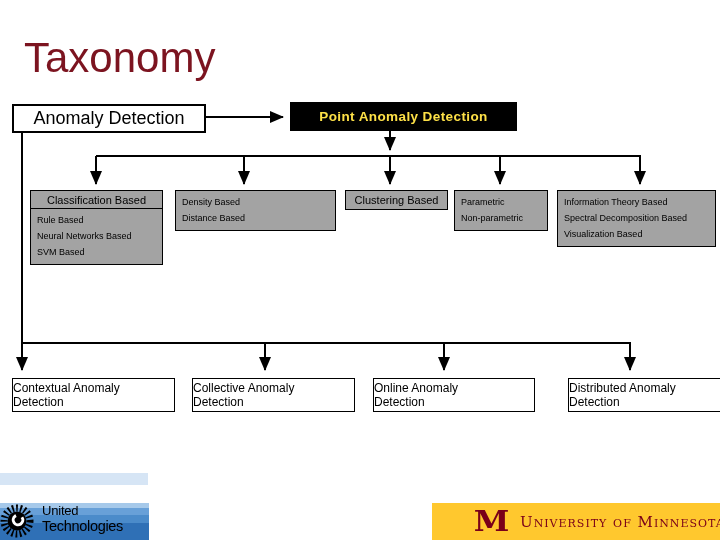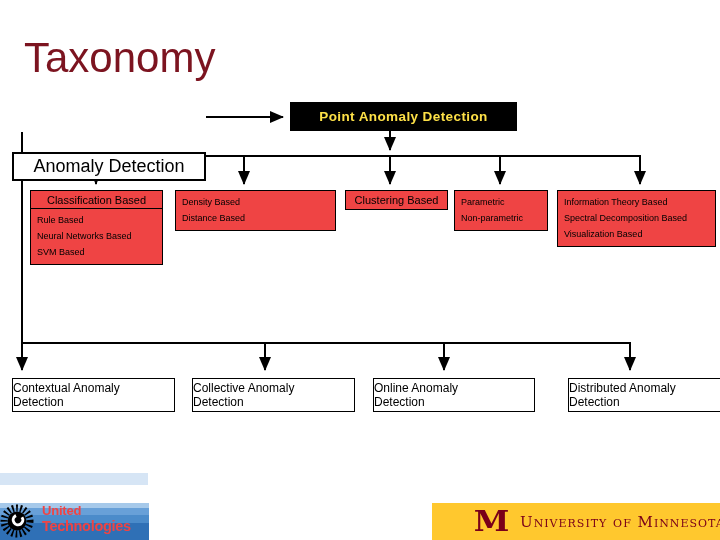--- a/index.html
+++ b/index.html
@@ -8,26 +8,26 @@
     font-family:"Liberation Sans", sans-serif; overflow:hidden; color:#000;
   }
   .title {
     position:absolute; left:24px; top:36px; font-size:42px; line-height:1.05;
     color:#7C1420; letter-spacing:0px;
   }
   .node {
     position:absolute; box-sizing:border-box; background:#fff; border:2px solid #000;
     display:flex; align-items:center; justify-content:center; text-align:center;
   }
-  .root  { left:12px;  top:104px; width:194px; height:29px; font-size:18px;margin-top:48px; }
+  .root  { left:12px;  top:104px; width:194px; height:29px; font-size:18px; }
   .point { left:290px; top:102px; width:227px; height:29px; background:#000; color:#fde047;
            font-weight:bold; font-size:13.5px; letter-spacing:.4px; border-color:#000; }
 
   
-  .cat { position:absolute; top:190px; box-sizing:border-box; background:#ef4444;
+  .cat { position:absolute; top:190px; box-sizing:border-box; background:#a3a3a3;
          border:1.5px solid #000; }
   .cat .hd { height:18px; box-sizing:border-box; border-bottom:1.5px solid #000;
              display:flex; align-items:center; justify-content:center; font-size:11px; }
   .cat .list { padding:3px 0 4px 0; }
   .cat .it { font-size:9px; height:16px; display:flex; align-items:center; padding-left:6px; }
   .c1 { left:30px;  width:133px; }
   .c2 { left:175px; width:161px; }
   .c3 { left:345px; width:103px; }
   .c3 .hd { border-bottom:none; }
   .c4 { left:454px; width:94px; }
@@ -44,21 +44,21 @@
   .b3 { left:373px; width:162px; }
   .b4 { left:552px; width:162px;margin-left:16px; }
 
   svg.wires { position:absolute; left:0; top:0; width:720px; height:540px; pointer-events:none; }
   svg.wires line { stroke:#000; stroke-width:2; }
 
   
   .utc-band { position:absolute; left:0; top:473px; width:148px; height:12px; background:#D6E5F5; }
   .utc { position:absolute; left:0; top:503px; width:149px; height:37px;
          background:linear-gradient(#A6C9EA 0 5px, #68A0D8 5px 12px, #4B8BCA 12px 20px, #2F70B6 20px 100%); }
-  .utc-text { position:absolute; left:42px; top:504px; color:#ef4444; font-weight:bold; }
+  .utc-text { position:absolute; left:42px; top:504px; color:#000000; font-weight:normal; }
   .utc-text .l1 { font-size:13px; line-height:14px; letter-spacing:-.2px; }
   .utc-text .l2 { font-size:14.5px; line-height:16px; letter-spacing:-.3px; }
   .utc-icon { position:absolute; left:0; top:503px; }
 
   
   .umn { position:absolute; left:432px; top:503px; width:288px; height:37px;
          background:#FFC82E; display:flex; align-items:center; padding-left:44px;
          box-sizing:border-box; gap:13px; }
   .umn-m { font-family:"DejaVu Serif", serif; font-weight:bold; color:#7A0019;
            font-size:28px; line-height:1; transform:scaleX(1.15); }

